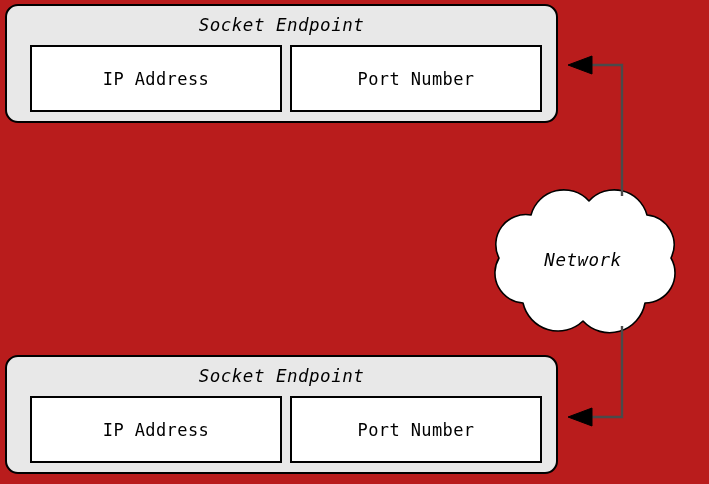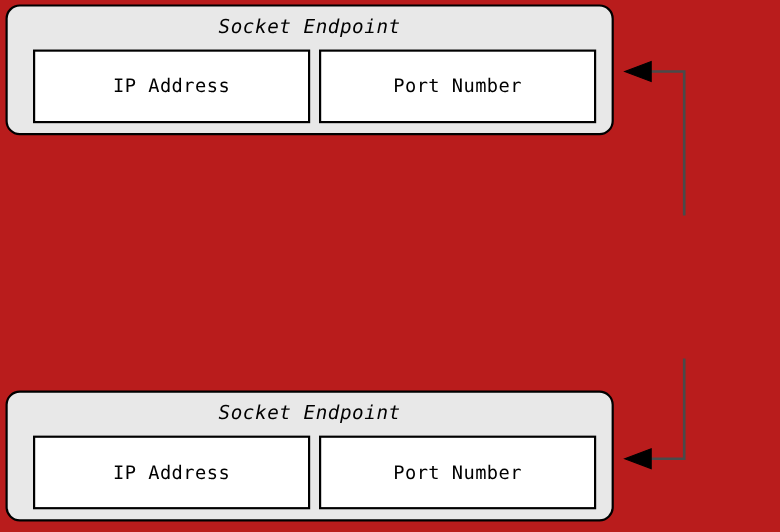--- a/index.html
+++ b/index.html
@@ -135,20 +135,36 @@
     <div class="field-row">
       <div class="field">
         <span class="field-label">IP Address</span>
       </div>
       <div class="field">
         <span class="field-label">Port Number</span>
       </div>
     </div>
   </div>
 
+  <div class="cloud-wrap">
+    <svg class="cloud-svg" width="248" height="158" viewBox="0 0 248 158">
+      <path d="
+          M 72 32
+          A 34 34 0 0 1 130 18
+          A 34 34 0 0 1 188 32
+          A 30 30 0 0 1 212 75
+          A 30 30 0 0 1 186 120
+          A 36 36 0 0 1 124 138
+          A 36 36 0 0 1 64 120
+          A 30 30 0 0 1 40 75
+          A 30 30 0 0 1 72 32
+          Z" fill="#ffffff" stroke="#000000" stroke-width="1.6" stroke-linejoin="round"></path>
+    </svg>
+    <div class="cloud-label">Network</div>
+  </div>
 
   <svg class="arrows" width="709" height="484" viewBox="0 0 709 484">
 
     <g>
       <path d="M 622 196 L 622 65 L 588 65" fill="none" stroke="#4a4a4a" stroke-width="2.4" stroke-linecap="butt" stroke-linejoin="miter"></path>
       <polygon points="568,65 592,56 592,74" fill="#000000" stroke="#000000" stroke-width="1"></polygon>
     </g>
 
     <g>
       <path d="M 622 326 L 622 417 L 588 417" fill="none" stroke="#4a4a4a" stroke-width="2.4" stroke-linecap="butt" stroke-linejoin="miter"></path>

